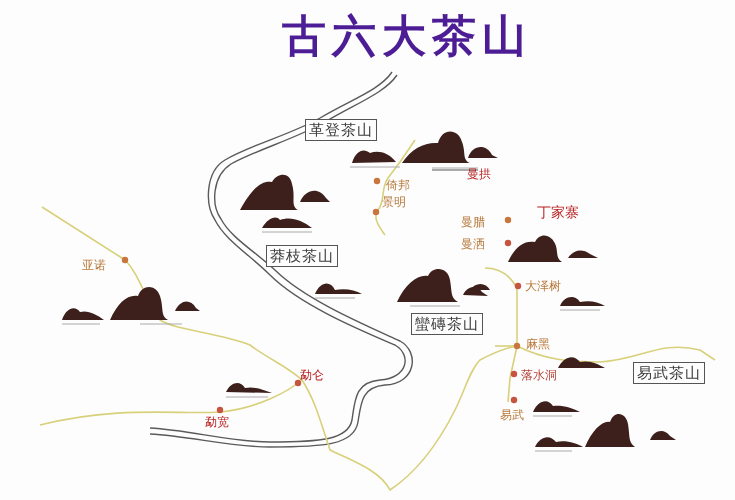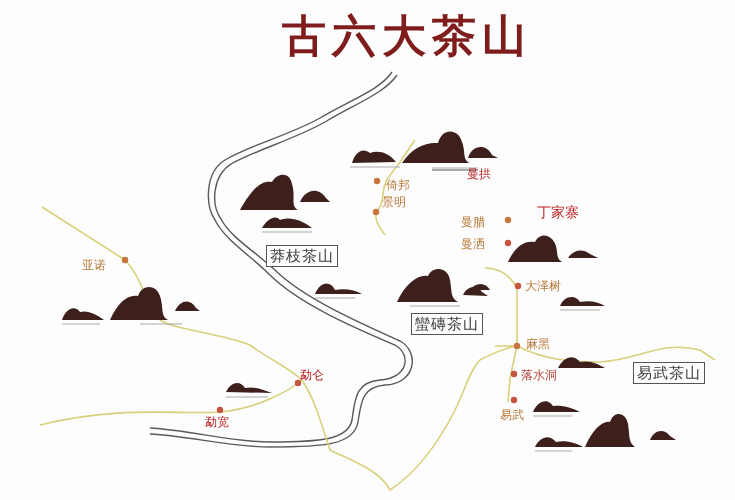--- a/index.html
+++ b/index.html
@@ -6,21 +6,21 @@
     body {
       width: 735px; height: 500px; overflow: hidden;
       background: #fdfdfd;
       font-family: "DejaVu Serif", "Liberation Serif", serif;
       position: relative;
     }
     #map-root { position: absolute; left: 0; top: 0; width: 735px; height: 500px; }
     svg#map-svg { position: absolute; left: 0; top: 0; }
     .title {
       position: absolute; left: 282px; top: 14px;
-      font-size: 44px; font-weight: bold; color: #7f1d1d;
+      font-size: 44px; font-weight: bold; color: #4c1d95;
       letter-spacing: 6px; line-height: 1;
     }
     .region-label {
       position: absolute; border: 1.5px solid #555; background: #fdfdfd;
       font-size: 15px; color: #3a3a3a; padding: 1px 3px; line-height: 18px;
       letter-spacing: 1px; white-space: nowrap;
     }
     .place {
       position: absolute; font-size: 12px; color: #b87a3c; white-space: nowrap; line-height: 14px;
     }
@@ -111,20 +111,21 @@
       <circle cx="517" cy="346" r="3.2" fill="#c9763e"></circle>
       <circle cx="514" cy="374" r="3.2" fill="#c5553f"></circle>
       <circle cx="514" cy="400" r="3.2" fill="#c5553f"></circle>
       <circle cx="125" cy="260" r="3.2" fill="#c9763e"></circle>
       <circle cx="298" cy="383" r="3.2" fill="#c5553f"></circle>
       <circle cx="220" cy="410" r="3.2" fill="#c5553f"></circle>
     </g>
     <line x1="432" y1="170" x2="478" y2="170" stroke="#555" stroke-width="1"></line>
   </svg>
 
+  <div class="region-label" style="left:305px; top:119px;">革登茶山</div>
   <div class="region-label" style="left:266px; top:245px;">莽枝茶山</div>
   <div class="region-label" style="left:411px; top:313px;">蠻磚茶山</div>
   <div class="region-label" style="left:633px; top:362px;">易武茶山</div>
 
   <div class="place" style="left:386px; top:178px;">倚邦</div>
   <div class="place" style="left:382px; top:195px;">景明</div>
   <div class="place dark" style="left:467px; top:167px;">曼拱</div>
   <div class="place" style="left:461px; top:215px;">曼腊</div>
   <div class="place" style="left:461px; top:237px;">曼洒</div>
   <div class="place dark" style="left:537px; top:205px; font-size:14px;">丁家寨</div>

